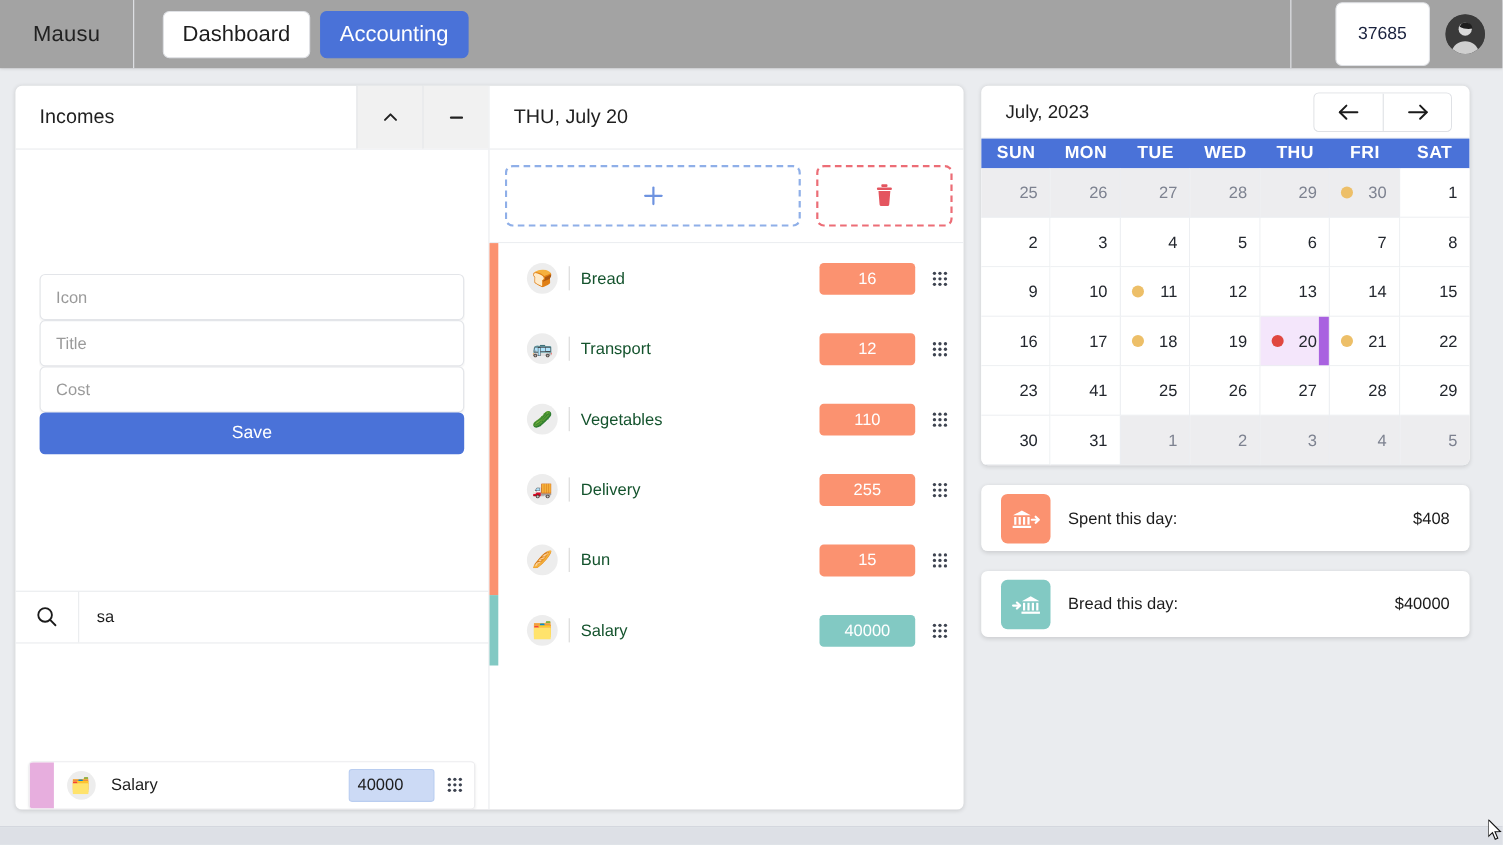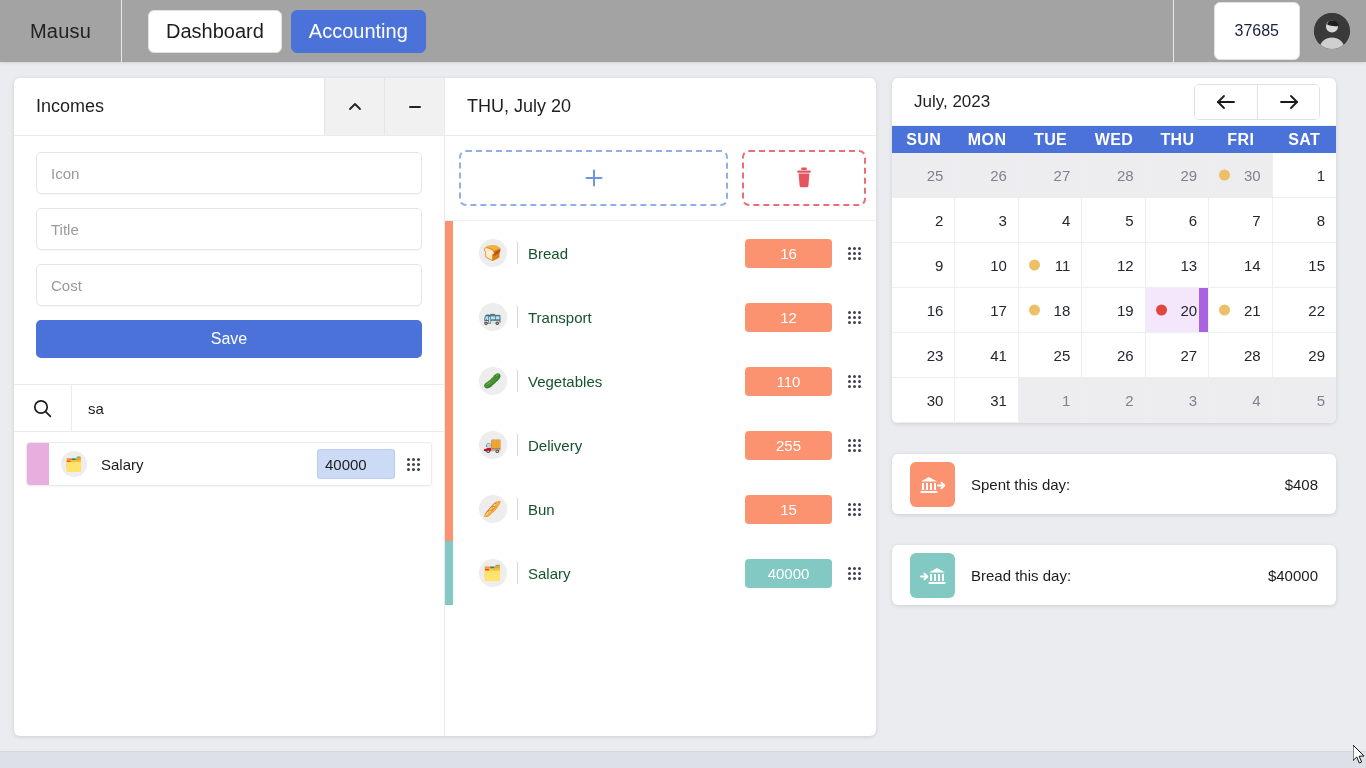--- a/index.html
+++ b/index.html
@@ -50,40 +50,40 @@
     padding: 16px 14px 0 14px;
     display:flex; gap:16px; align-items:flex-start;
   }
 
   
   .mainpanel {
     width: 862px; height: 658px; background:#fff; border-radius:6px;
     box-shadow: 0 1px 4px rgba(0,0,0,.13);
     display:flex; overflow:hidden; flex:none;
   }
-  .col-left { width: 431px; border-right:1px solid #e9ebee; display:flex; flex-direction:column; }
+  .col-left { width: 431px; border-right:1px solid #e9ebee; display:flex; flex-direction:column;justify-content:space-between; }
   .col-mid  { width: 431px; display:flex; flex-direction:column; }
 
   
   .panel-head {
     height:58px; display:flex; align-items:stretch;
     border-bottom:1px solid #e9ebee;
   }
   .panel-title { flex:1; display:flex; align-items:center; padding-left:22px; font-size:18px; color:#1f1f1f; }
   .head-btn {
     width:60px; background:#f1f1f1; border-left:1px solid #e3e5e8;
     display:flex; align-items:center; justify-content:center; cursor:pointer;
   }
   .head-btn svg { display:block; }
 
   
   .form-area { padding: 16px 22px 12px 22px; }
   .field {
     width:100%; height:42px; border:1px solid #e3e5e9; border-radius:5px;
-    padding:0 14px; font-size:15px; color:#222; margin-bottom:14px;
+    padding:0 14px; font-size:15px; color:#222; 
     background:#fff; outline:none; box-shadow: 0 1px 1px rgba(0,0,0,.03);
   }
   .field::placeholder { color:#9a9a9a; }
   .btn-save {
     width:100%; height:38px; border:none; border-radius:5px;
     background:#4a72d8; color:#fff; font-size:16px; cursor:pointer;
     font-family:"Liberation Sans", sans-serif;
   }
 
   
@@ -186,21 +186,21 @@
   .cal-cell.selected { background:#f4e6fb; }
   .cal-cell .dot {
     position:absolute; left:10px; top:50%; transform:translateY(-50%);
     width:11px; height:11px; border-radius:50%;
   }
   .cal-cell .edge {
     position:absolute; right:0; top:0; bottom:0; width:9px; background:#a962e0;
   }
   .sum-card {
     background:#fff; border-radius:6px; box-shadow:0 1px 4px rgba(0,0,0,.13);
-    height:60px; display:flex; align-items:center; padding:0 18px; gap:16px;margin-top:13px;
+    height:60px; display:flex; align-items:center; padding:0 18px; gap:16px;
   }
   .sum-icon {
     width:45px; height:45px; border-radius:6px; display:flex;
     align-items:center; justify-content:center; flex:none;
   }
   .sum-label { flex:1; font-size:15px; color:#1c1c1c; }
   .sum-value { font-size:15px; color:#1c1c1c; }
 
   
   .hscroll {

